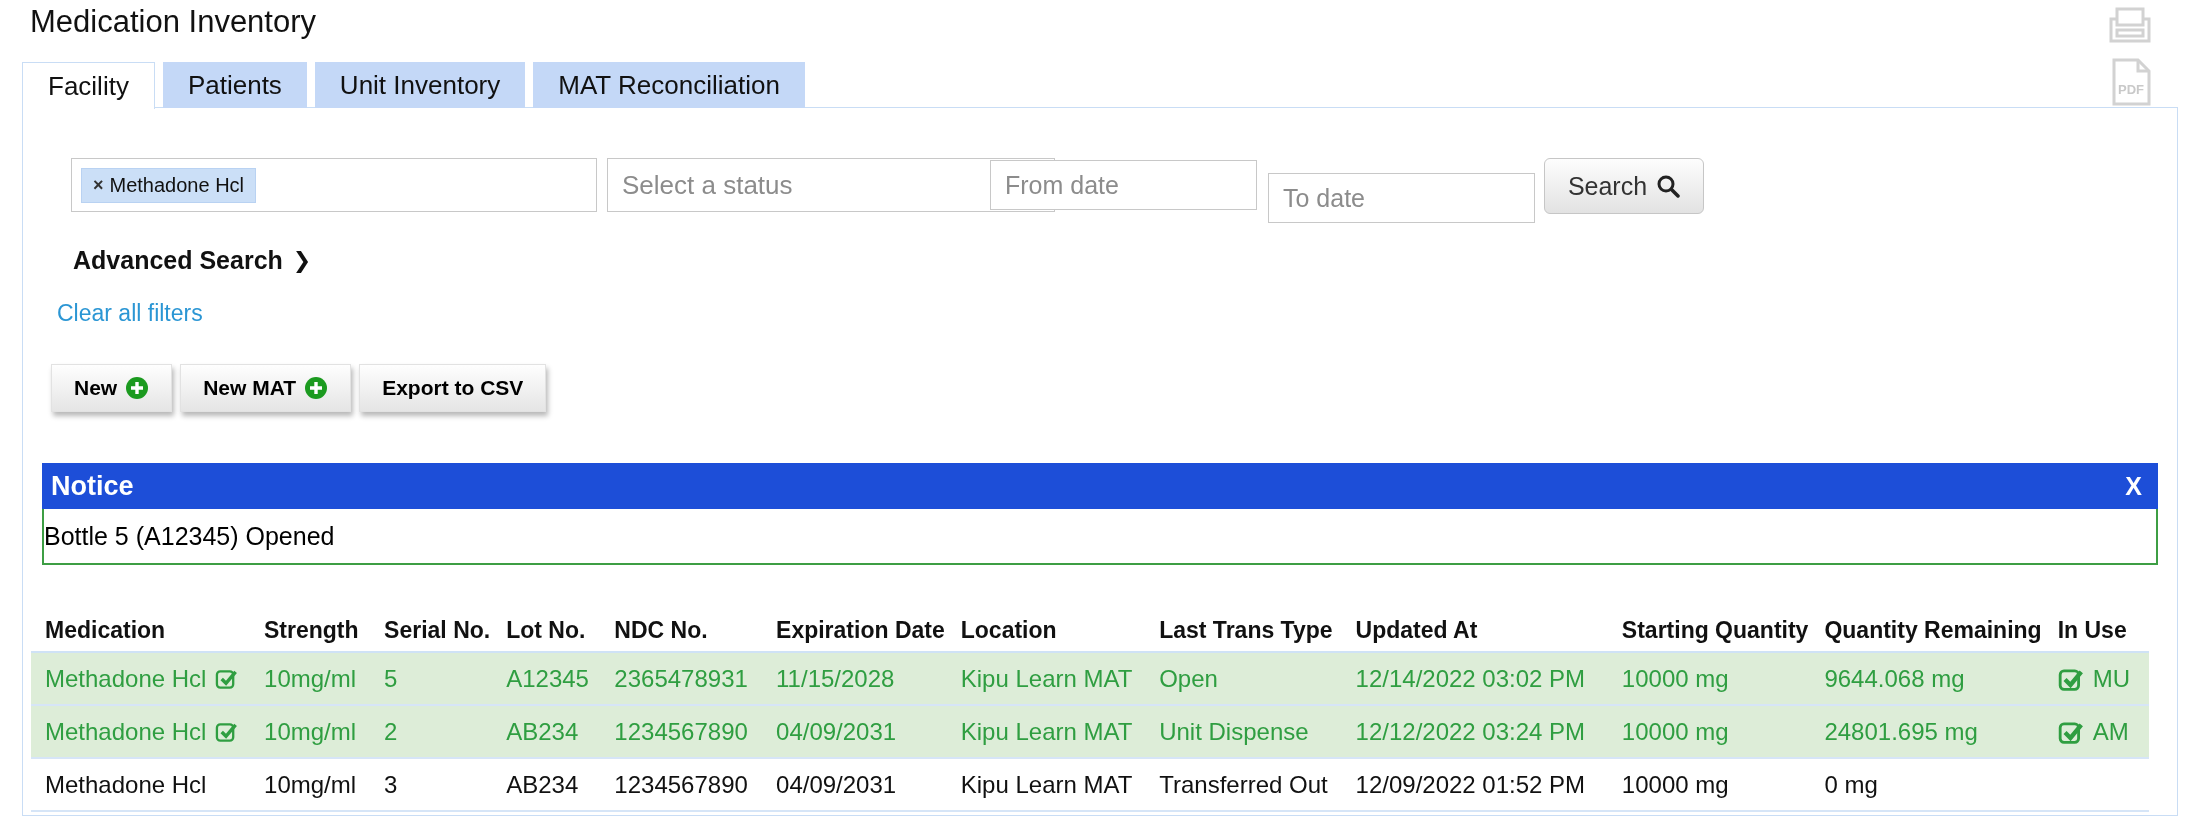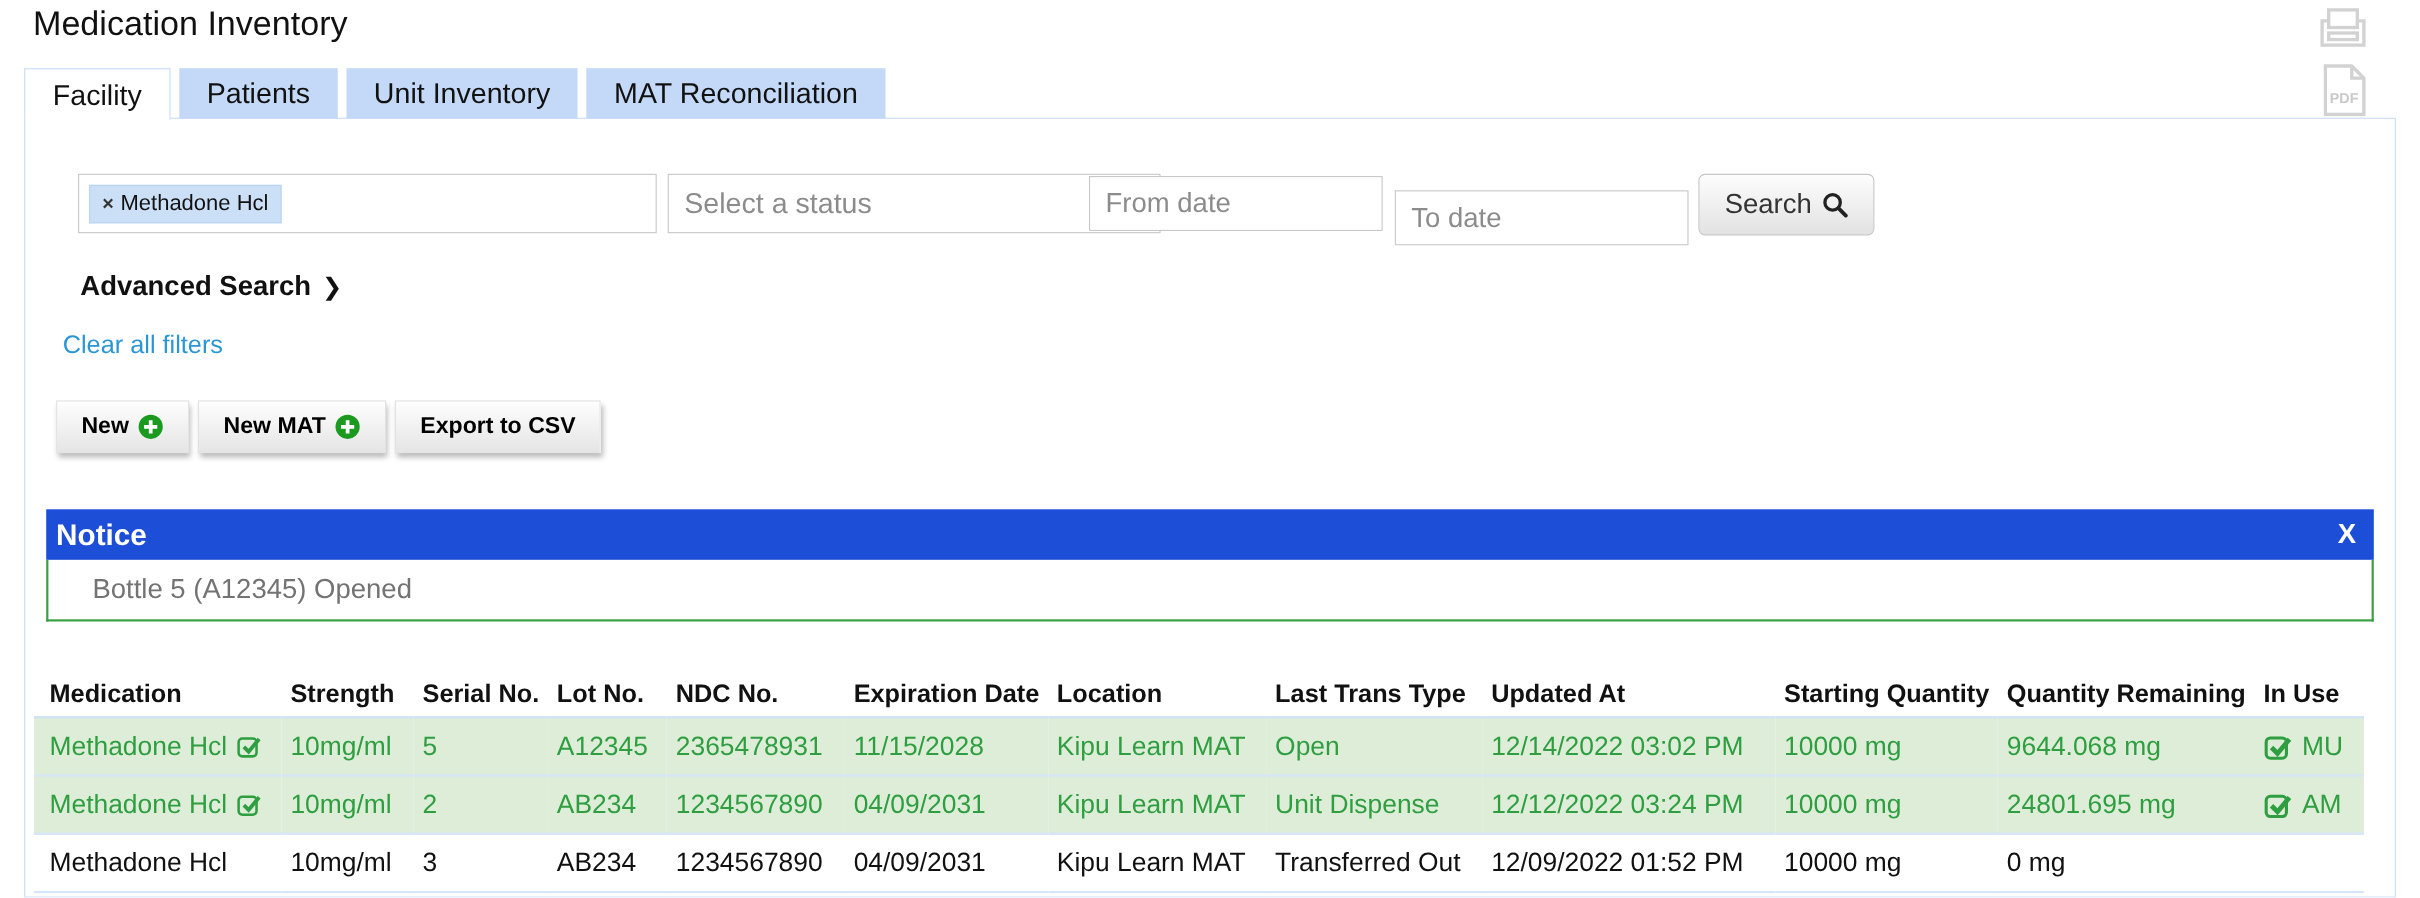--- a/index.html
+++ b/index.html
@@ -50,21 +50,21 @@
     border:1px solid #e2e2e2; box-shadow:2px 4px 5px rgba(0,0,0,0.28); font-size:21px; font-weight:700;
     color:#000; display:flex; align-items:center; gap:8px; cursor:pointer; font-family:inherit; }
 
   
   .notice { position:absolute; left:19px; top:355px; width:2116px; }
   .notice-head { background:#1d4ed8; height:46px; display:flex; align-items:center;
     justify-content:space-between; padding:0 16px 0 9px; }
   .notice-title { color:#fff; font-size:27px; font-weight:700; }
   .notice-x { color:#fff; font-size:25px; font-weight:700; cursor:pointer; }
   .notice-body { background:#fff; border:2px solid #3d9e44; border-top:none; height:56px;
-    display:flex; align-items:center; padding-left:40px; color:#737373; font-size:25px; }
+    display:flex; align-items:center; color:#000000; font-size:25px; }
 
   
   table.inv { position:absolute; left:8px; top:502px; width:2118px; border-collapse:collapse; }
   table.inv th { text-align:left; font-size:23px; font-weight:700; height:42px; padding:0 8px;
     border-bottom:2px solid #cfe2f6; white-space:nowrap; }
   table.inv th:first-child { padding-left:14px; }
   table.inv td { height:53px; font-size:24px; padding:0 8px; border-bottom:2px solid #d6e5f7;
     white-space:nowrap; background:#fff; color:#111; }
   table.inv td:first-child { padding-left:14px; }
   tr.hl td { background:#ddedd8; color:#2f9e41; }

